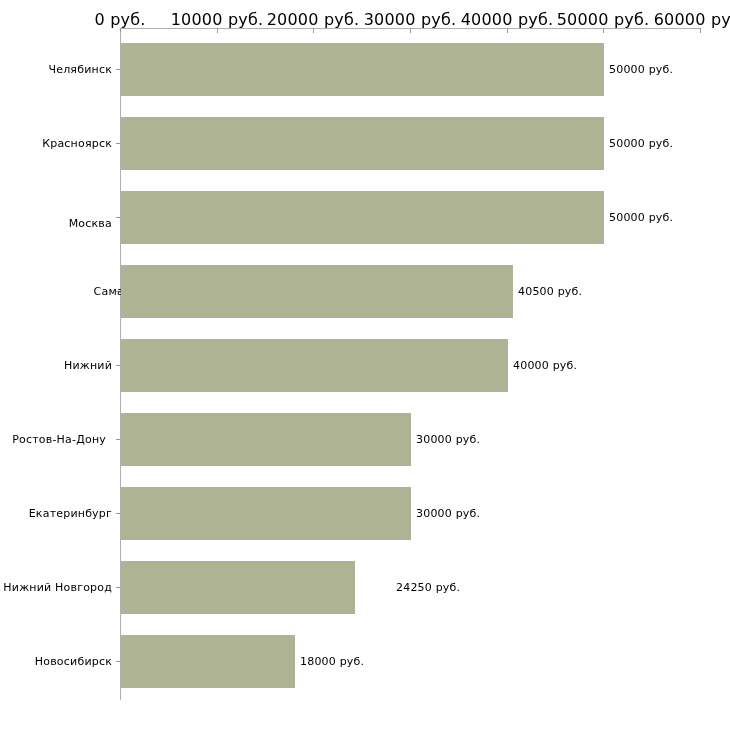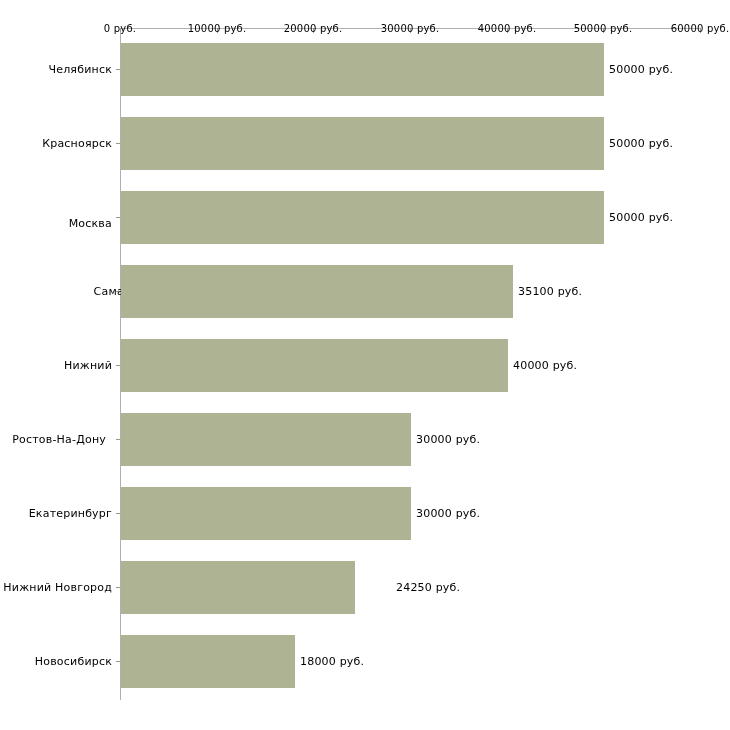--- a/index.html
+++ b/index.html
@@ -35,25 +35,25 @@
     background: #b0b0b0;
   }
   .x-tick {
     position: absolute;
     width: 1px;
     height: 5px;
     background: #9a9b7d;
   }
   .x-tick-label {
     position: absolute;
-    font-size: 10px;
+    font-size: 16px;
     color: #000000;
     white-space: nowrap;
     transform: translateX(-50%);
-    top: 23px;
+    top: 10px;
     letter-spacing: 0.2px;
   }
 
   
   #y-axis-line {
     position: absolute;
     width: 1px;
     background: #b0b0b0;
   }
   .y-tick {
@@ -145,21 +145,21 @@
       <div class="bar" style="left: 121px; top: 339px; width: 387px; height: 53px; background: rgb(174, 179, 148);"></div>
       <div class="bar" style="left: 121px; top: 413px; width: 290px; height: 53px; background: rgb(174, 179, 148);"></div>
       <div class="bar" style="left: 121px; top: 487px; width: 290px; height: 53px; background: rgb(174, 179, 148);"></div>
       <div class="bar" style="left: 121px; top: 561px; width: 234px; height: 53px; background: rgb(174, 179, 148);"></div>
       <div class="bar" style="left: 121px; top: 635px; width: 174px; height: 53px; background: rgb(174, 179, 148);"></div>
     </div>
   <div id="bar-labels">
       <div class="bar-value-label" style="left: 609px; top: 69px;">50000 руб.</div>
       <div class="bar-value-label" style="left: 609px; top: 143px;">50000 руб.</div>
       <div class="bar-value-label" style="left: 609px; top: 217px;">50000 руб.</div>
-      <div class="bar-value-label" style="left: 518px; top: 291px;">35100 руб.</div>
+      <div class="bar-value-label" style="left: 518px; top: 291px;">40500 руб.</div>
       <div class="bar-value-label" style="left: 513px; top: 365px;">40000 руб.</div>
       <div class="bar-value-label" style="left: 416px; top: 439px;">30000 руб.</div>
       <div class="bar-value-label" style="left: 416px; top: 513px;">30000 руб.</div>
       <div class="bar-value-label" style="left: 360px; top: 587px; margin-left: 36px;">24250 руб.</div>
       <div class="bar-value-label" style="left: 300px; top: 661px;">18000 руб.</div>
     </div>
 
 </div>
 
 </body></html>

